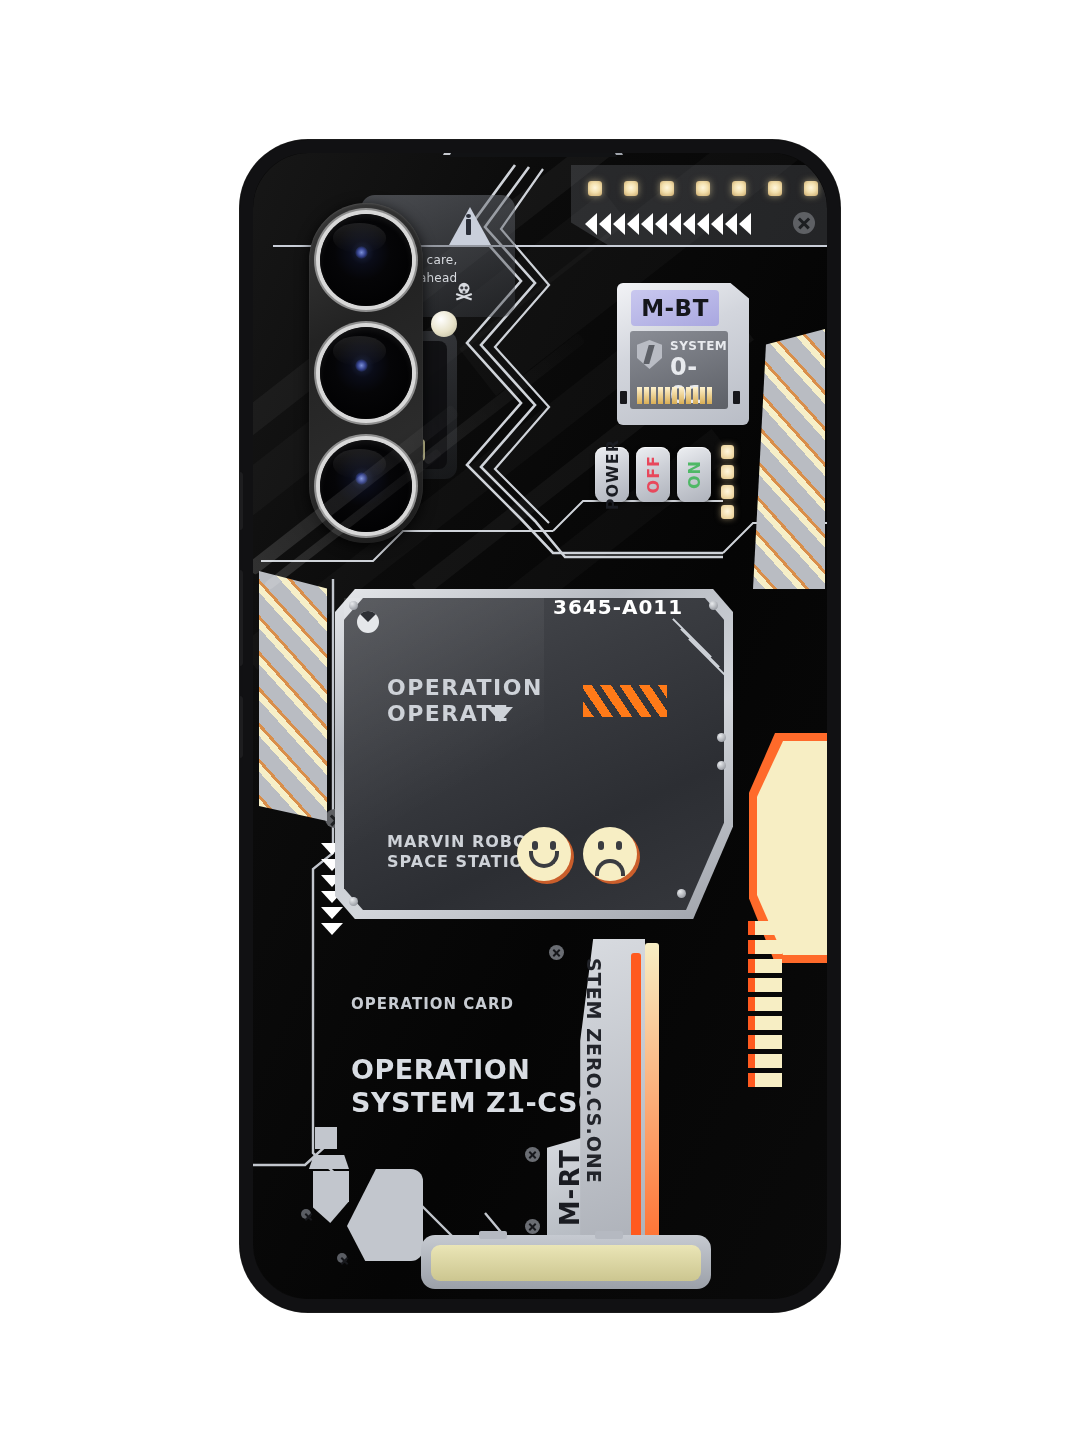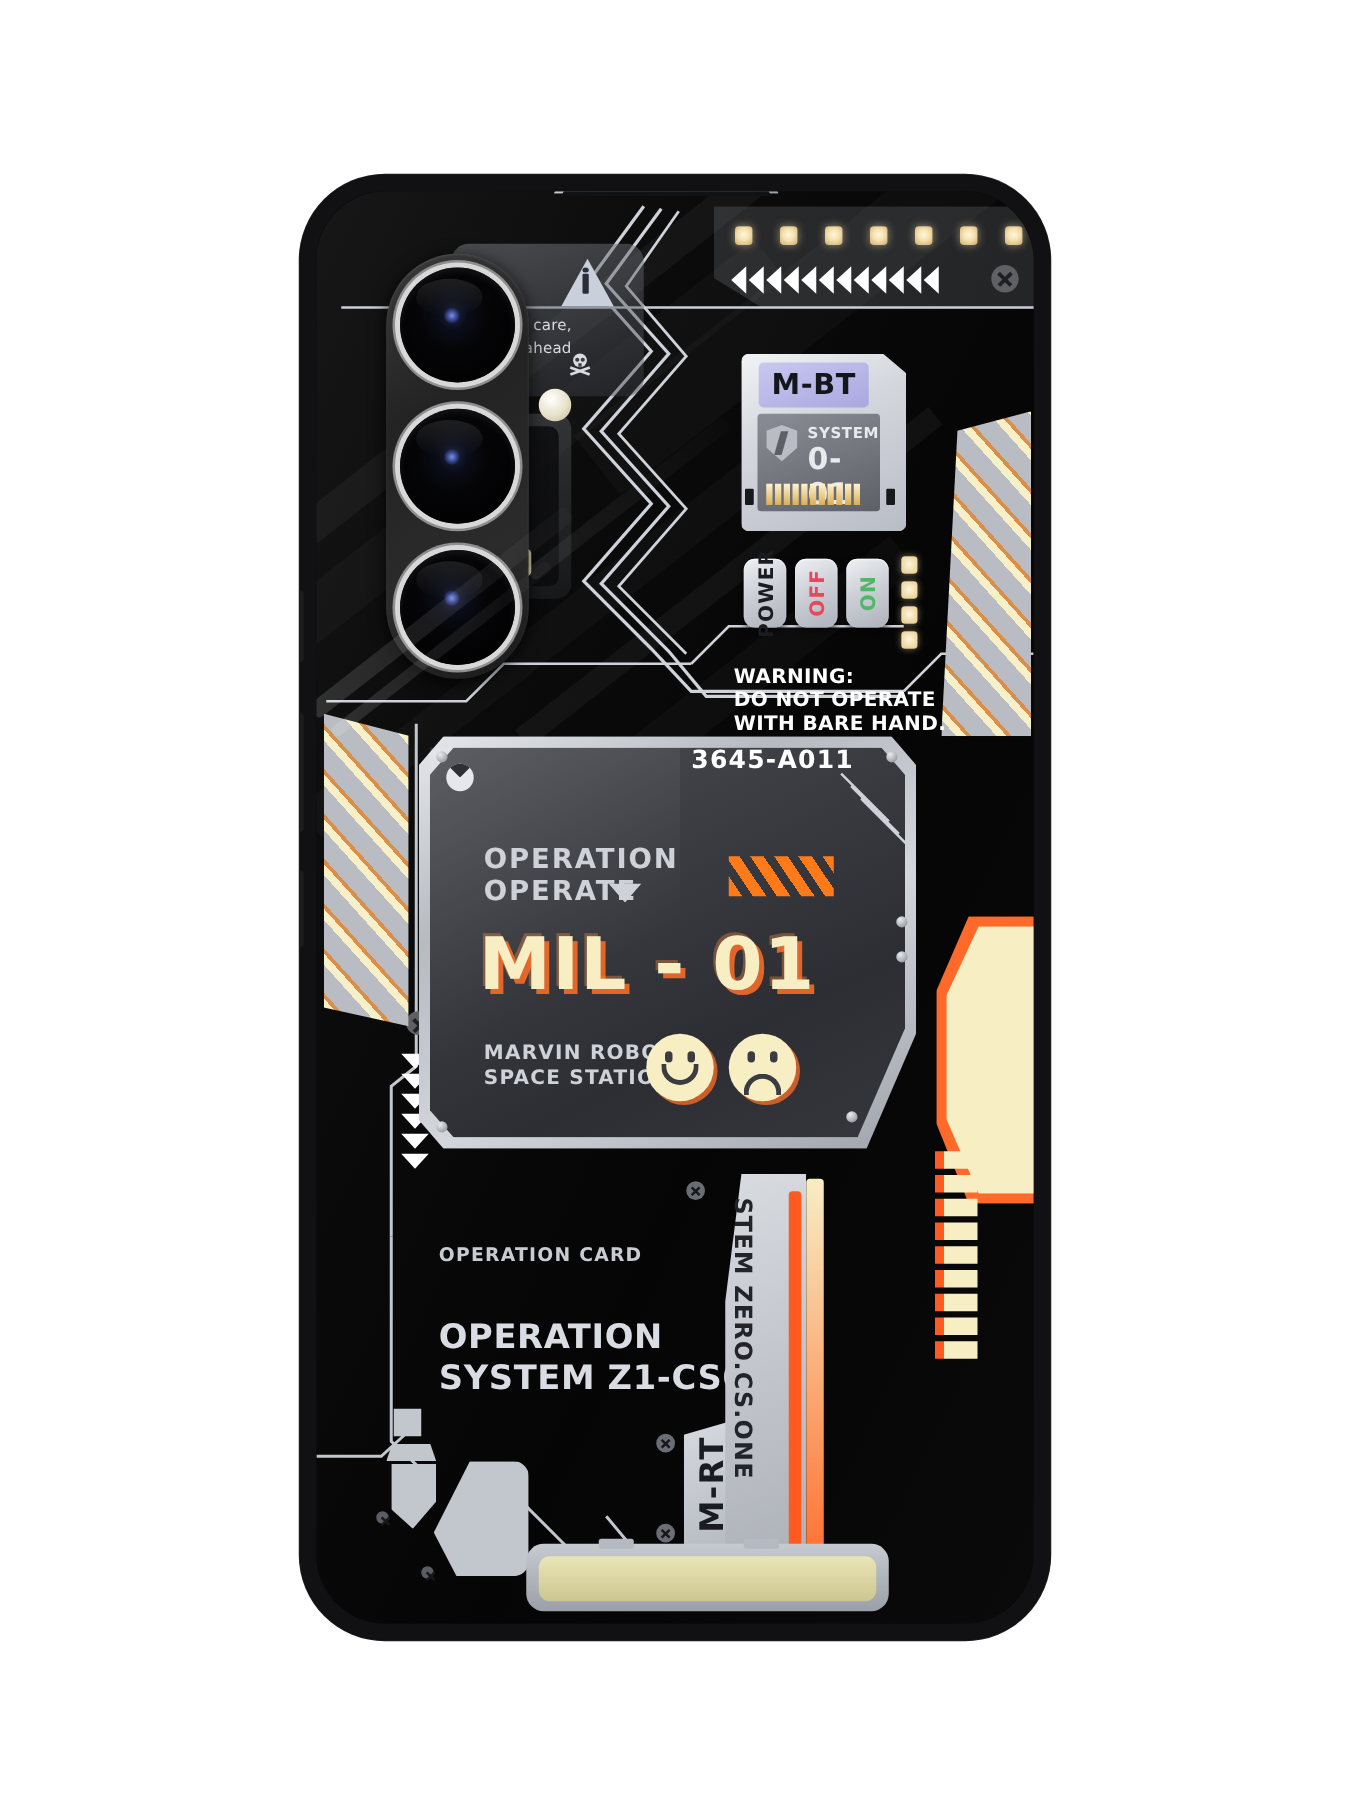--- a/index.html
+++ b/index.html
@@ -140,21 +140,21 @@
   .xscrew::before{transform:rotate(45deg);}
   .xscrew::after{transform:rotate(-45deg);}
 
   
   #topBand{position:absolute;left:318px;top:12px;width:268px;height:82px;
            background:rgba(190,195,205,.17); z-index:8;
            clip-path:polygon(0 0,100% 0,100% 100%,40px 100%,0 70%);}
   .hline{position:absolute;background:#c9ced8;height:2px;z-index:11;}
 
   
-  #mbt{ position:absolute; left:340px; top:130px; width:132px; height:142px; z-index:22;}
+  #mbt{ position:absolute; left:364px; top:130px; width:132px; height:142px; z-index:22;}
   #mbtBody{position:absolute;inset:0;border-radius:6px;
      background:linear-gradient(155deg,#f2f3f6 0%,#d3d6dd 40%,#b9bdc6 100%);
      clip-path:polygon(0 0, 86% 0, 100% 11%, 100% 100%, 0 100%);
      box-shadow:0 2px 8px rgba(0,0,0,.7);}
   #mbtLabel{position:absolute;left:14px;top:7px;width:88px;height:36px;
      border-radius:4px;background:linear-gradient(160deg,#c9c8ef,#a9a7e0);
      display:flex;align-items:center;justify-content:center;}
   #mbtLabel span{color:#15161b;font-weight:bold;font-size:23px;letter-spacing:.5px;
      font-family:"DejaVu Sans", sans-serif;}
   #mbtWin{position:absolute;left:13px;top:48px;width:98px;height:78px;
@@ -417,25 +417,20 @@
         <span style="color:#4fb866">ON</span>
       </div>
     </div>
     <div id="pwrLeds">
       <div class="pled"></div>
       <div class="pled"></div>
       <div class="pled"></div>
       <div class="pled"></div>
     </div>
 
-    <div id="warn">
-      <div>WARNING:</div>
-      <div>DO NOT OPERATE</div>
-      <div>WITH BARE HAND.</div>
-    </div>
 
     <div id="milTopTab"></div>
     <div id="milTopTabIn"></div>
     <div id="milCode" style="top:442px;left:300px;">3645-A011</div>
 
     <div id="milOuter">
       <div id="milFrame"></div>
       <div id="milInner"></div>
       <div id="milGloss"></div>
 
@@ -455,21 +450,20 @@
       <div class="hatch" style="left:346px;top:68px;width:54px;"></div>
 
       <div class="milLbl" style="left:52px;top:86px;font-size:22px;letter-spacing:1.5px;">OPERATION</div>
       <div class="milLbl" style="left:52px;top:112px;font-size:22px;letter-spacing:1.5px;">OPERATE</div>
       <div style="position:absolute;left:152px;top:118px;width:0;height:0;
                   border-left:13px solid transparent;border-right:13px solid transparent;
                   border-top:15px solid #ced2d8;"></div>
 
       <div id="orangeHaz"></div>
 
-      <div id="milTitle">MIL - 01</div>
 
       <div class="milLbl" style="left:52px;top:243px;font-size:16px;letter-spacing:1px;">MARVIN ROBOT</div>
       <div class="milLbl" style="left:52px;top:263px;font-size:16px;letter-spacing:1px;">SPACE STATION</div>
 
       <div class="face" style="left:182px;top:238px;">
         <div class="eye" style="left:15px;top:14px;"></div>
         <div class="eye" style="left:33px;top:14px;"></div>
         <div class="smile"></div>
       </div>
       <div class="face" style="left:248px;top:238px;">

